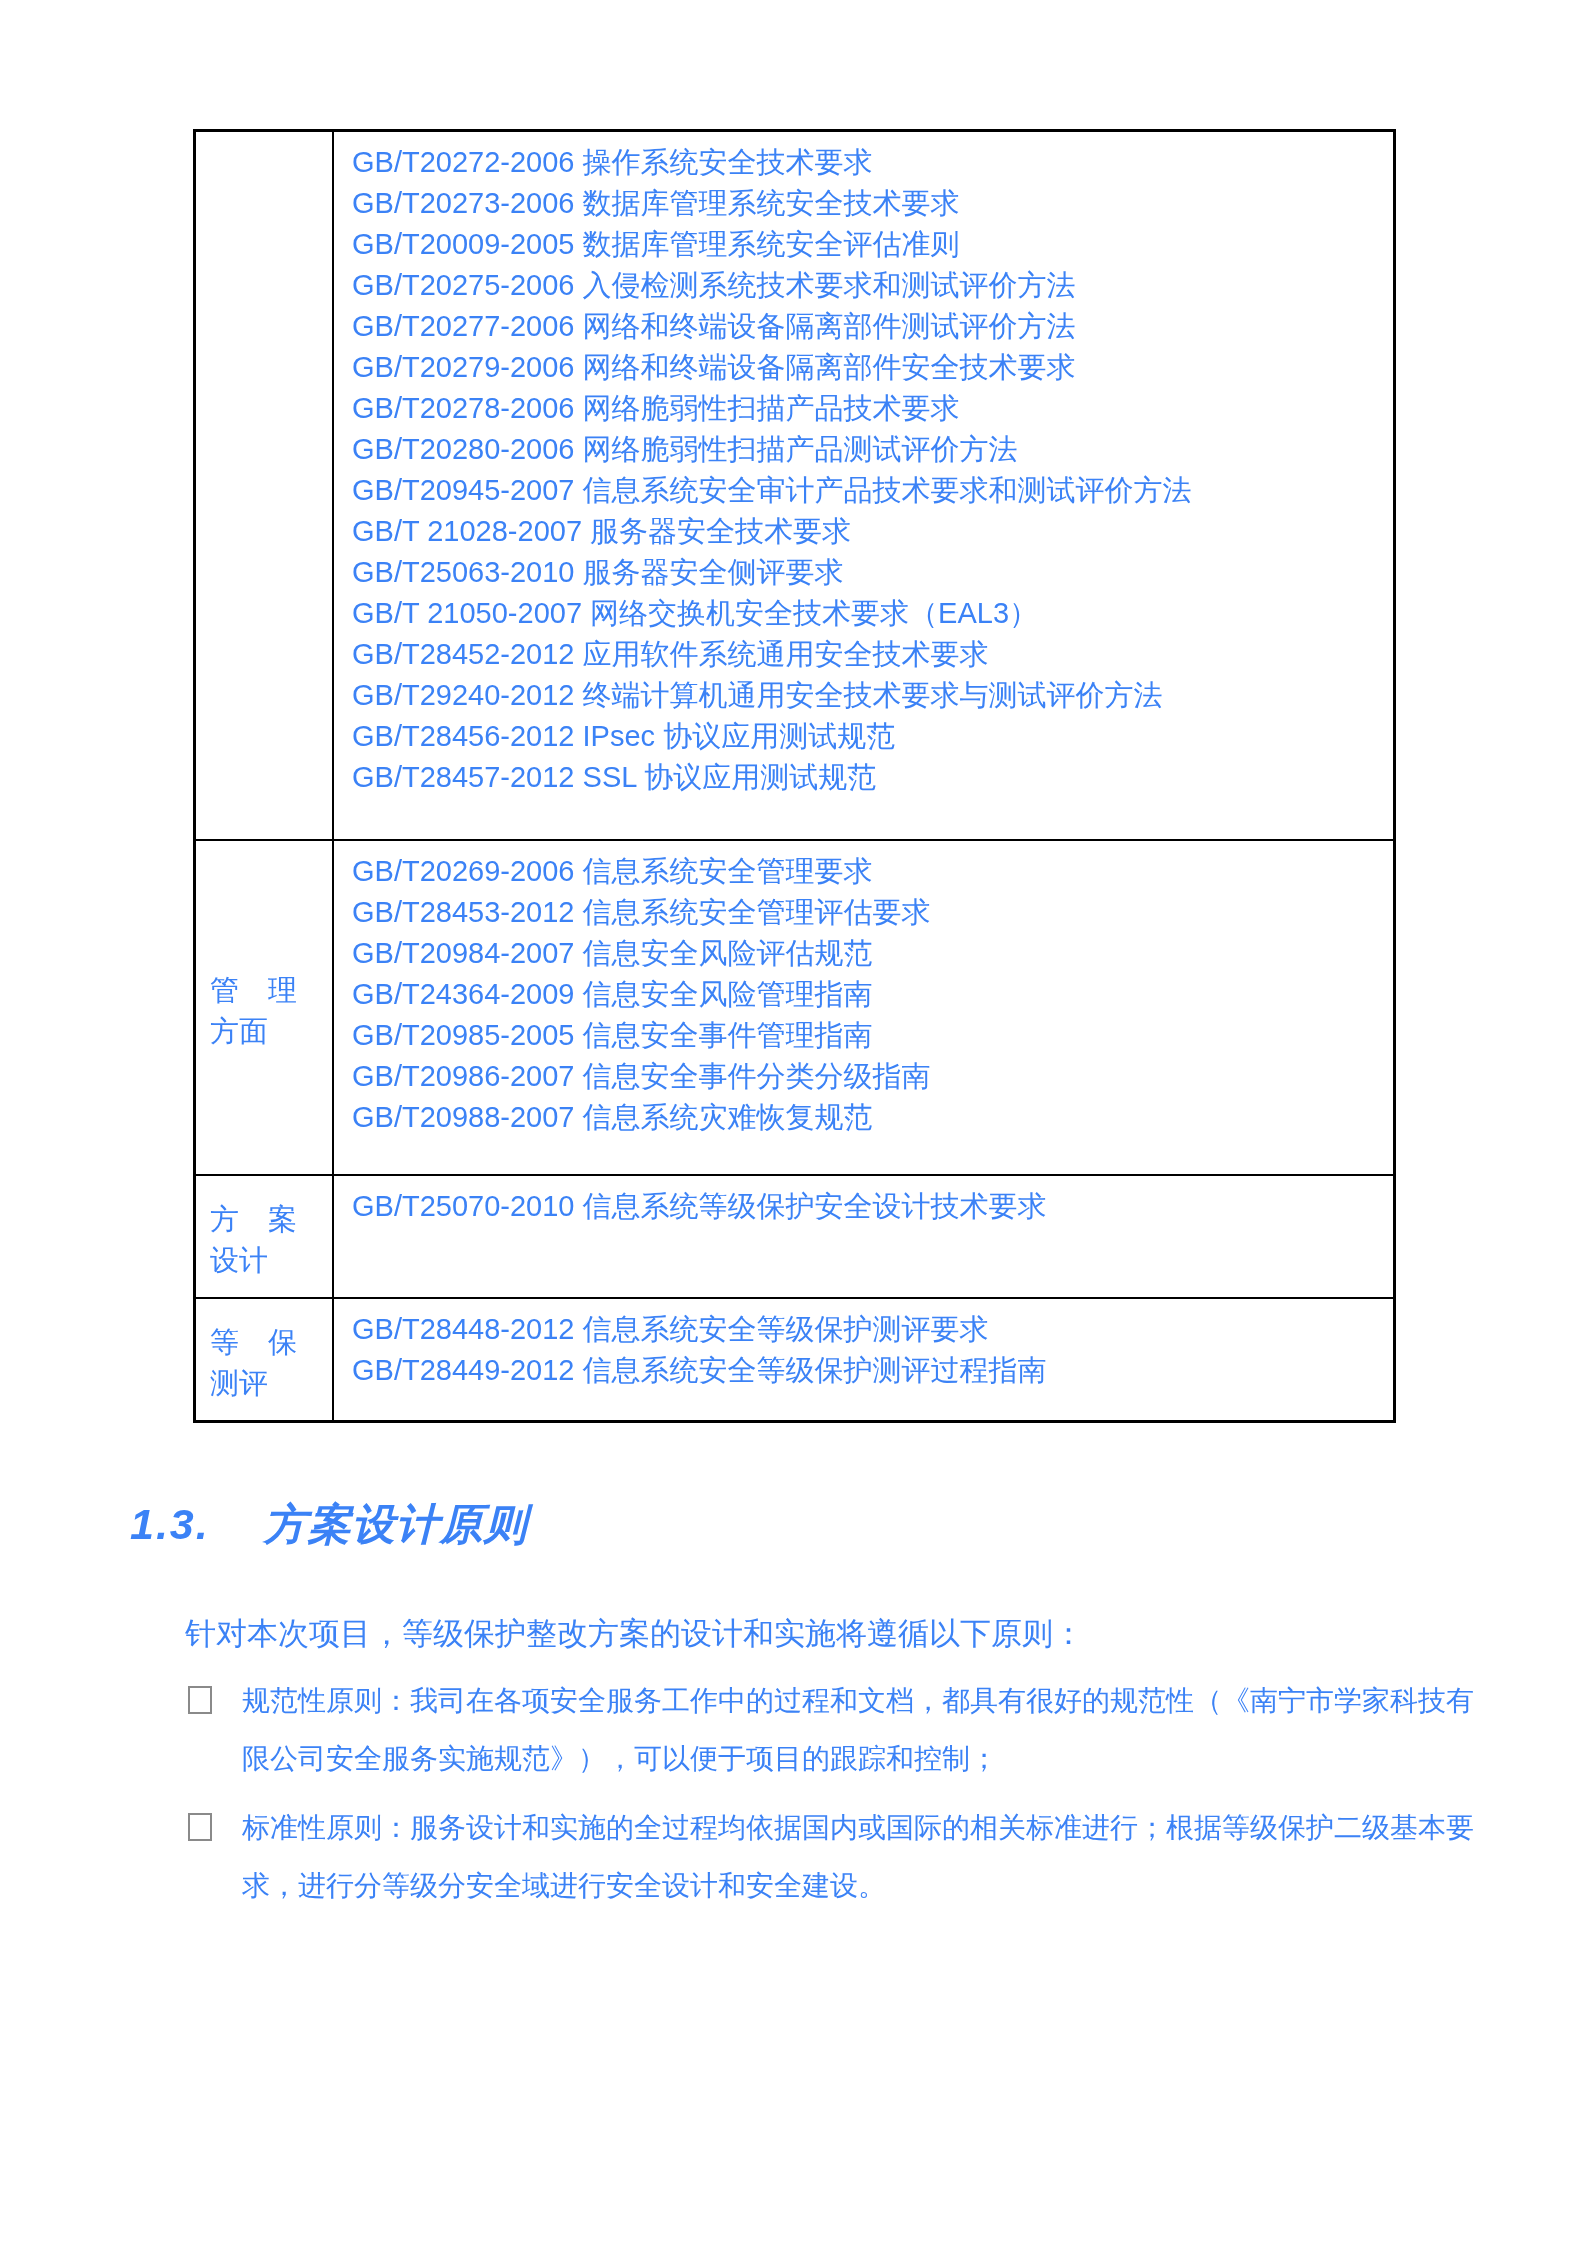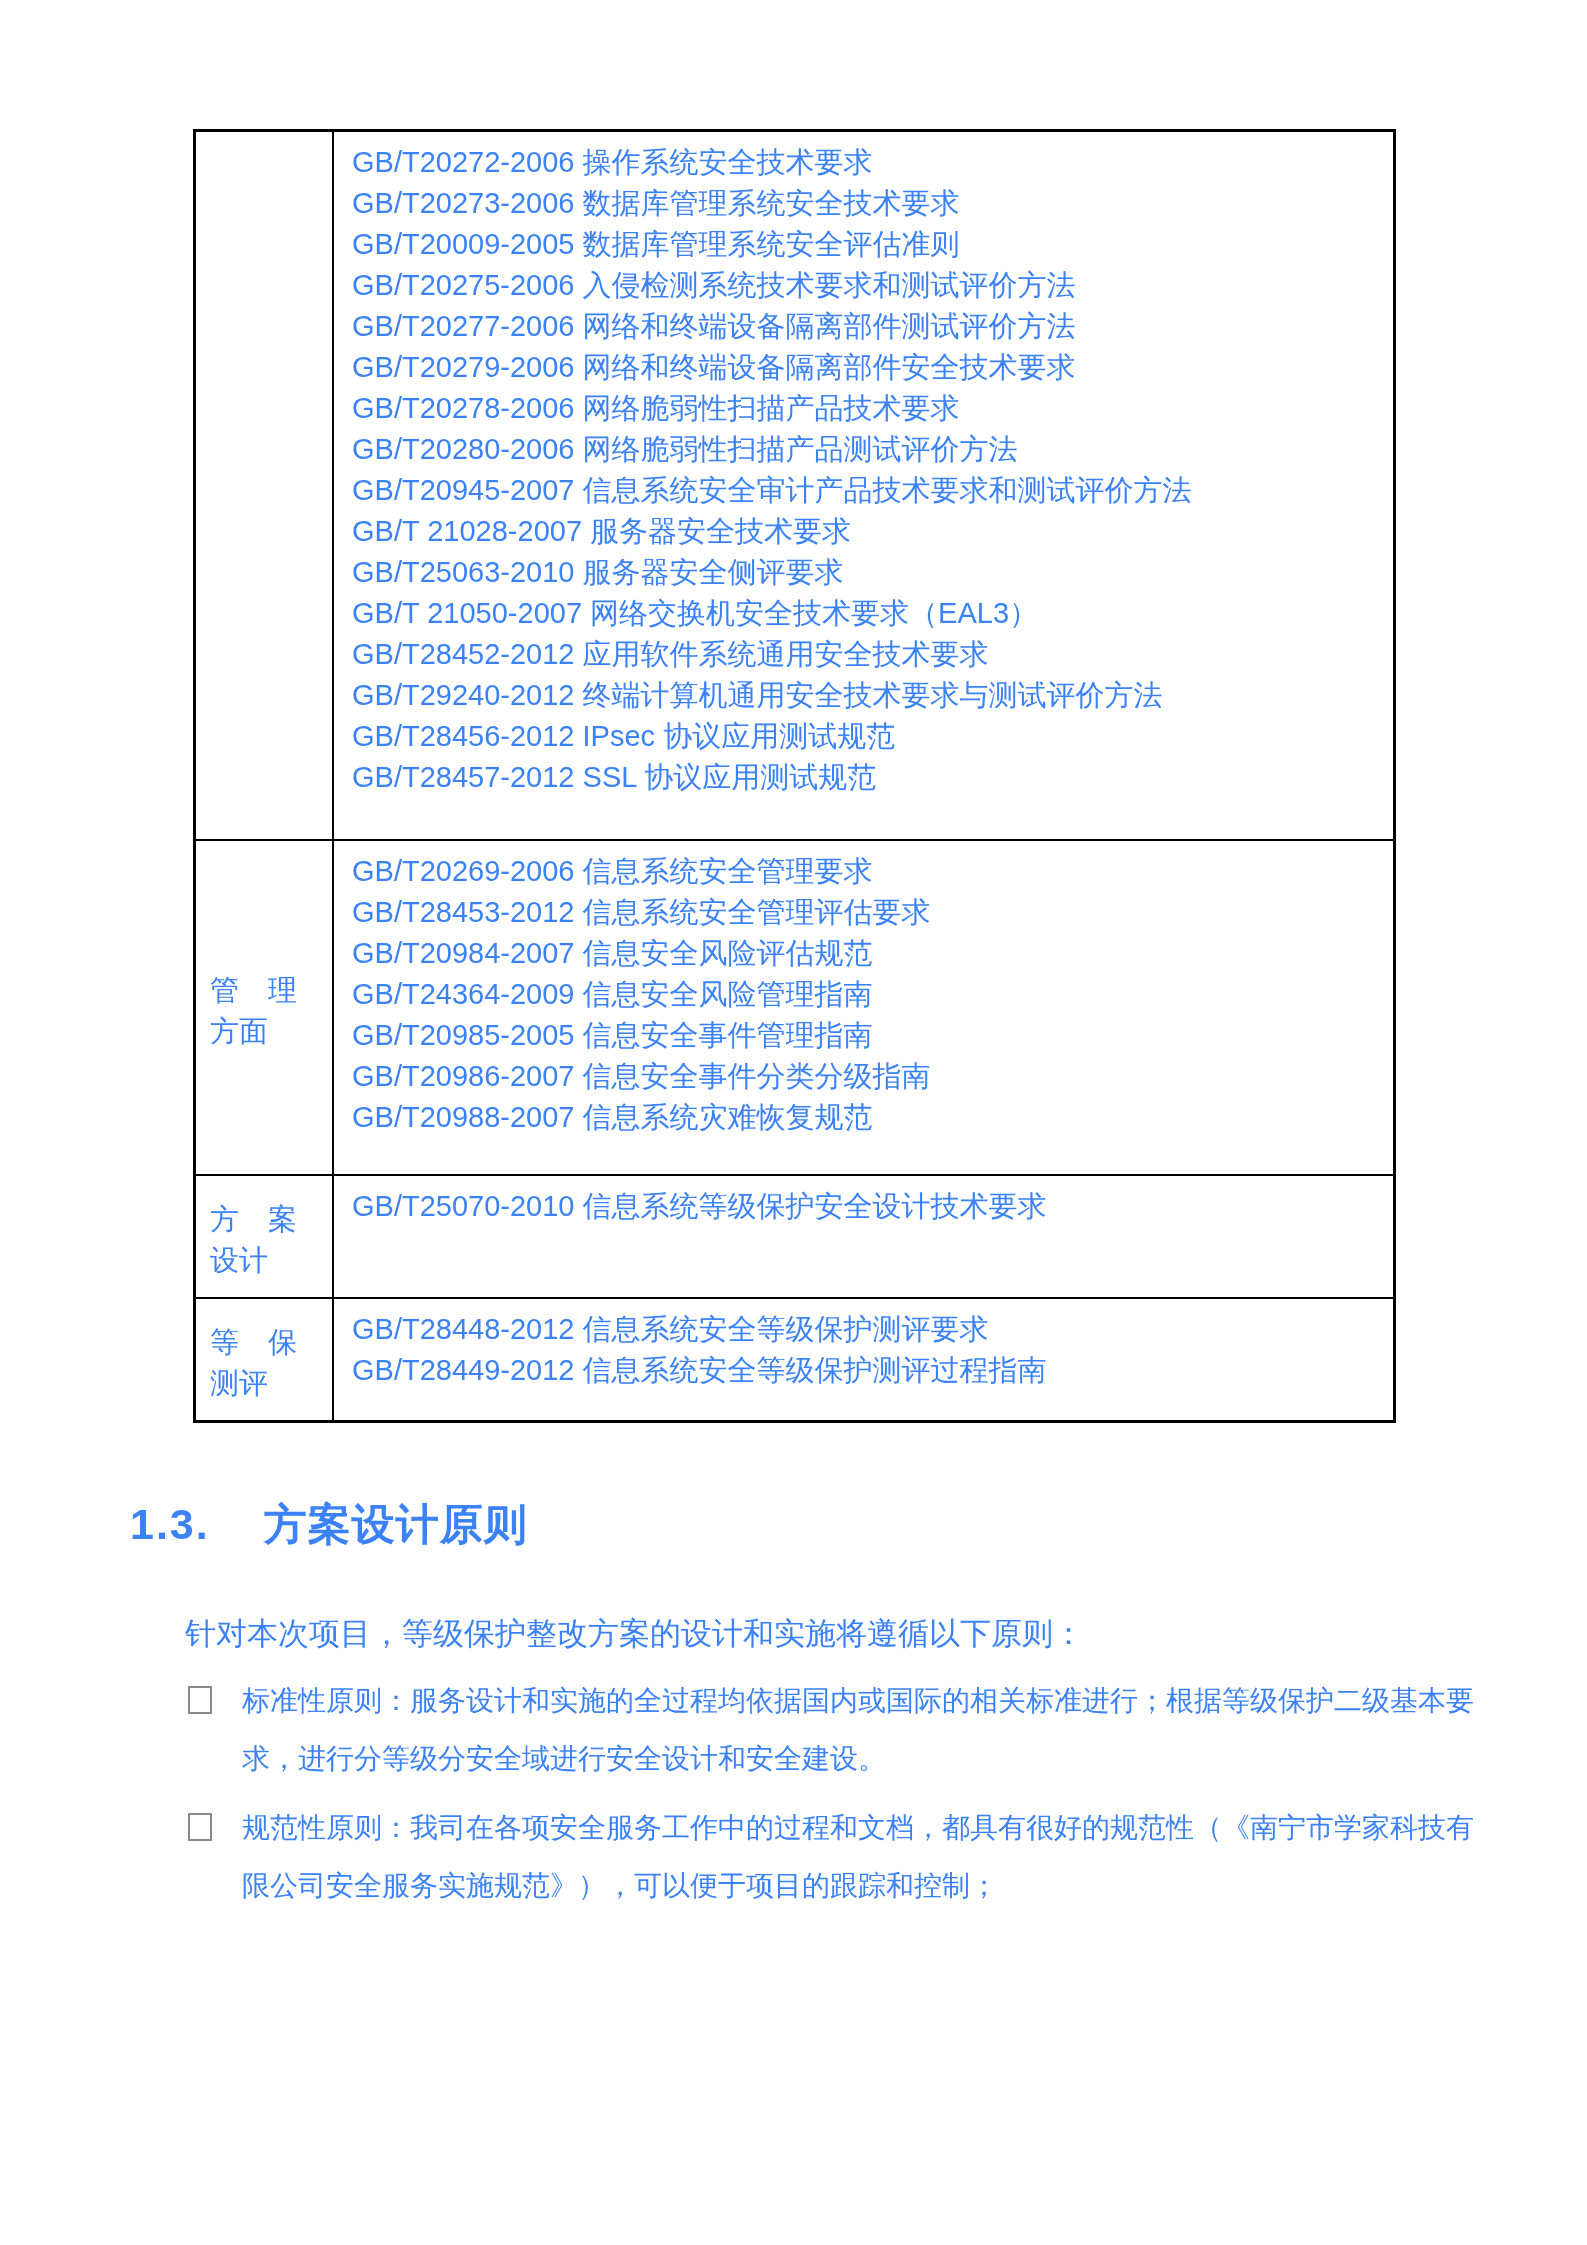--- a/index.html
+++ b/index.html
@@ -46,20 +46,21 @@
   
   .section-heading {
     position: absolute;
     left: 130px;
     top: 1496px;
     display: flex;
     align-items: baseline;
     font-weight: bold;
     font-size: 43px;
     line-height: 56px;
+    font-style: italic;
   }
   .section-number { letter-spacing: 2px; }
   .section-title { margin-left: 54px; letter-spacing: 1px; }
 
   
   .intro-par {
     position: absolute;
     left: 185px;
     top: 1612px;
     width: 1290px;
@@ -168,21 +169,21 @@
   <div class="section-heading">
     <span class="section-number">1.3.</span>
     <span class="section-title">方案设计原则</span>
   </div>
 
   <div class="intro-par">针对本次项目，等级保护整改方案的设计和实施将遵循以下原则：</div>
 
   <div class="principles">
     <div class="principle-item">
       <span class="bullet-box"></span>
-      <div class="principle-text">标准性原则：服务设计和实施的全过程均依据国内或国际的相关标准进行；根据等级保护二级基本要求，进行分等级分安全域进行安全设计和安全建设。</div>
+      <div class="principle-text">规范性原则：我司在各项安全服务工作中的过程和文档，都具有很好的规范性（《南宁市学家科技有限公司安全服务实施规范》），可以便于项目的跟踪和控制；</div>
     </div>
     <div class="principle-item">
       <span class="bullet-box"></span>
-      <div class="principle-text">规范性原则：我司在各项安全服务工作中的过程和文档，都具有很好的规范性（《南宁市学家科技有限公司安全服务实施规范》），可以便于项目的跟踪和控制；</div>
+      <div class="principle-text">标准性原则：服务设计和实施的全过程均依据国内或国际的相关标准进行；根据等级保护二级基本要求，进行分等级分安全域进行安全设计和安全建设。</div>
     </div>
   </div>
 
 </div>
 
 </body></html>

